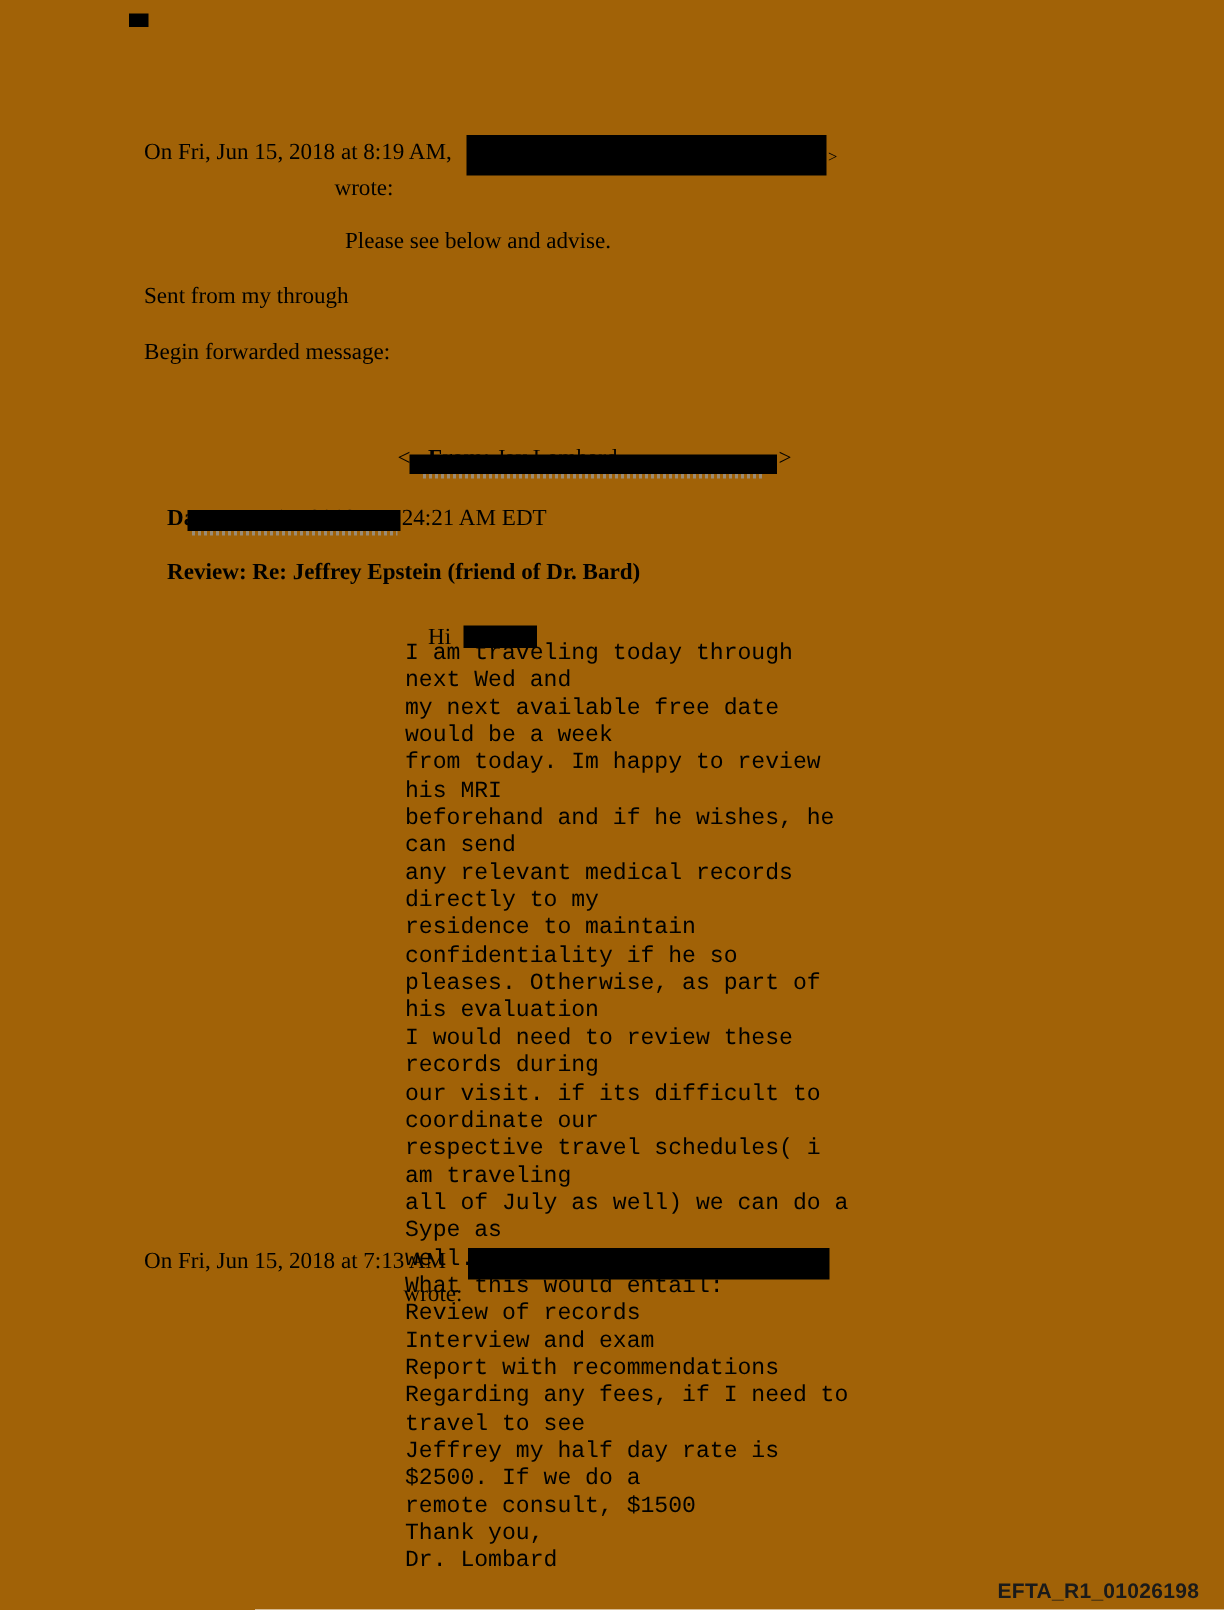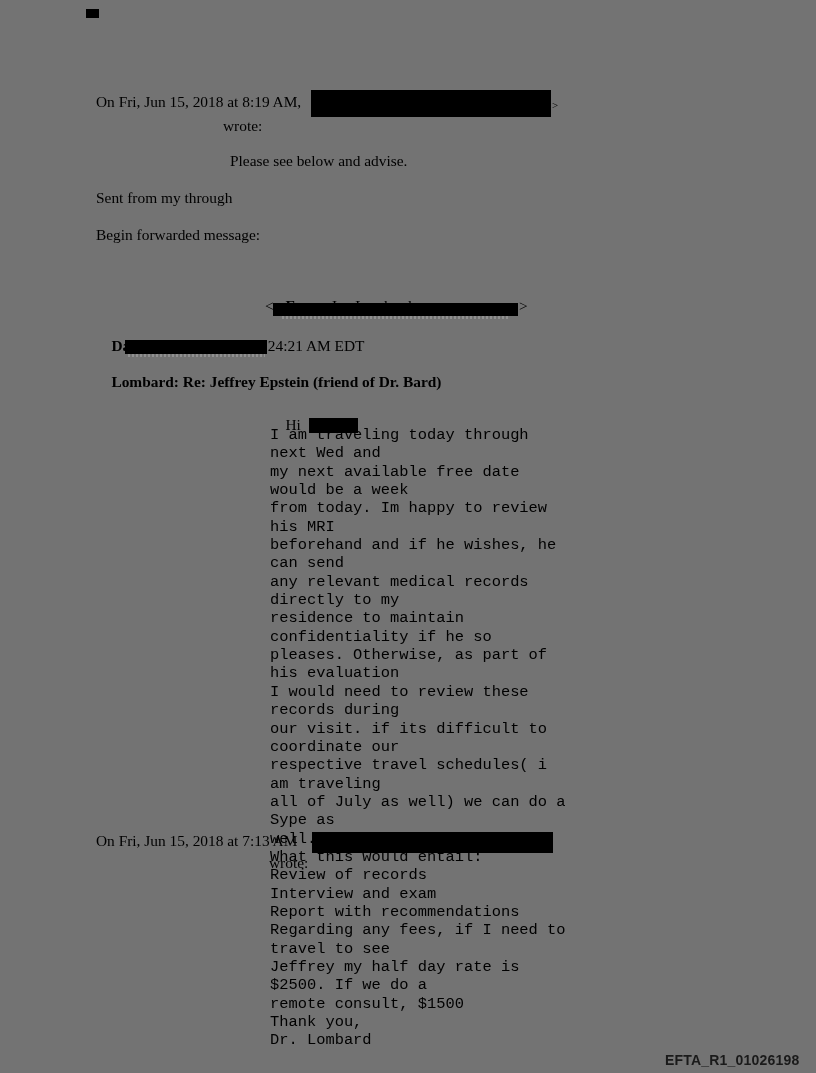--- a/index.html
+++ b/index.html
@@ -4,21 +4,21 @@
 <style>
   html, body {
     margin: 0;
     padding: 0;
     background: #ffffff;
   }
   .page {
     position: relative;
     width: 816px;
     height: 1073px;
-    background: #737373;
+    background: #a16207;
     color: #000000;
     font-family: "Liberation Serif", serif;
     overflow: hidden;
   }
   .abs { position: absolute; }
   .t {
     font-size: 15.4px;
     line-height: 18.4px;
     white-space: pre-wrap;
   }
@@ -80,21 +80,21 @@
 
   <div class="abs t" style="left:96px; top:319px;">
     <span class="bold">Date:</span><span> June 15, 2018 at 7:24:21 AM EDT</span>
   </div>
 
   <div class="abs t bold" style="left:96px; top:337px;margin-left:47px;">To:</div>
   <div class="bar" style="left:125px; top:340px; width:142px; height:14px;"></div>
   <div class="squiggle" style="left:128px; top:354px; width:137px;"></div>
 
   <div class="abs t" style="left:96px; top:355px;">
-    <span class="bold">Lombard:</span><span class="bold"> Re: Jeffrey Epstein (friend of Dr. Bard)</span>
+    <span class="bold">Review:</span><span class="bold"> Re: Jeffrey Epstein (friend of Dr. Bard)</span>
   </div>
 
   <div class="abs t" style="left:270px; top:398px;">
     <span>Hi</span><span class="inline-bar"></span>
   </div>
   <div class="abs t" style="left:270px; top:426px; width:300px; line-height:18.35px;font-family:Liberation Mono, monospace;">I am traveling today through next Wed and
 my next available free date would be a week
 from today. Im happy to review his MRI
 beforehand and if he wishes, he can send
 any relevant medical records directly to my

